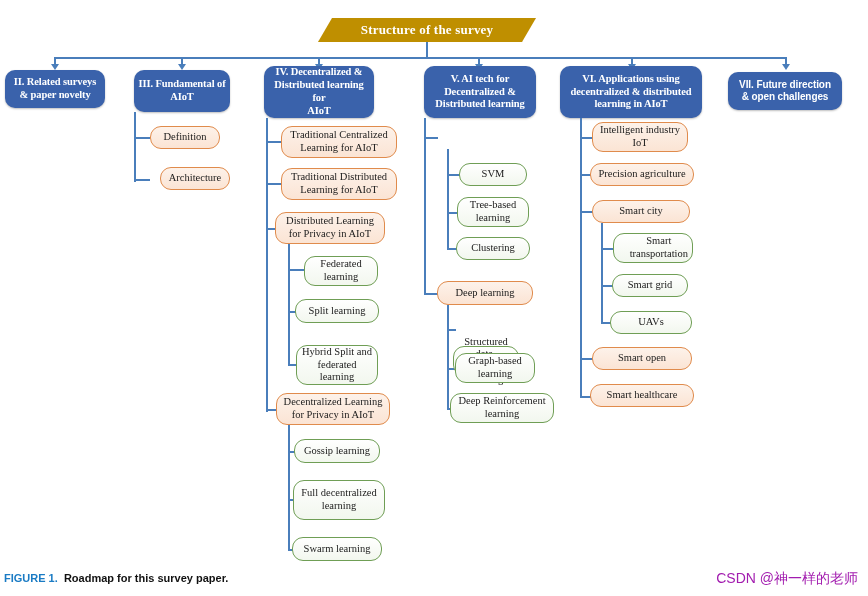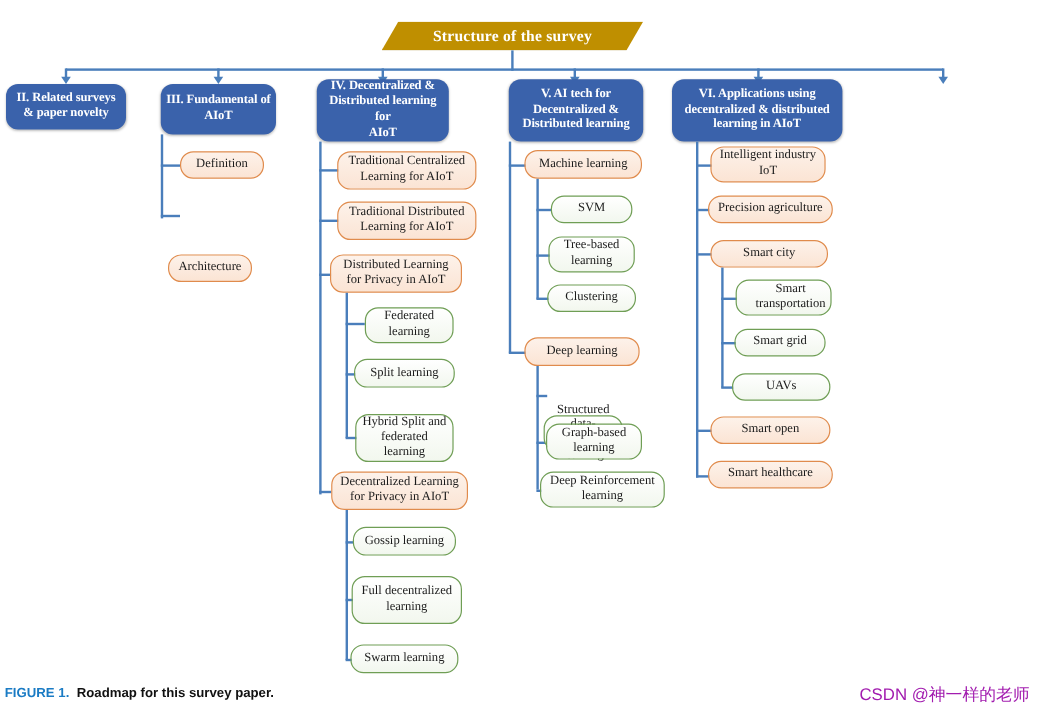--- a/index.html
+++ b/index.html
@@ -76,29 +76,32 @@
   </div>
 
   <div class="node lv1" style="left:424px;top:66px;width:112px;height:52px;">
     <span>V. AI tech for<br>Decentralized &amp;<br>Distributed learning</span>
   </div>
 
   <div class="node lv1" style="left:560px;top:66px;width:142px;height:52px;">
     <span>VI. Applications using<br>decentralized &amp; distributed<br>learning in AIoT</span>
   </div>
 
+  <div class="node lv1 sans" style="left:728px;top:72px;width:114px;height:38px;">
+    <span>VII. Future direction<br>&amp; open challenges</span>
+  </div>
 
   <div class="line vline" style="left:134px;top:112px;height:70px;"></div>
   <div class="line hline" style="left:134px;top:137px;width:16px;"></div>
   <div class="line hline" style="left:134px;top:179px;width:16px;"></div>
 
   <div class="node lv2" style="left:150px;top:126px;width:70px;height:23px;">
     <span>Definition</span>
   </div>
-  <div class="node lv2" style="left:140px;top:167px;width:70px;height:23px;margin-top:45px;">
+  <div class="node lv2" style="left:160px;top:167px;width:70px;height:23px;">
     <span>Architecture</span>
   </div>
 
   <div class="line vline" style="left:266px;top:118px;height:294px;"></div>
   <div class="line hline" style="left:266px;top:141px;width:16px;"></div>
   <div class="line hline" style="left:266px;top:183px;width:16px;"></div>
   <div class="line hline" style="left:266px;top:228px;width:10px;"></div>
   <div class="line hline" style="left:266px;top:409px;width:10px;"></div>
 
   <div class="node lv2" style="left:281px;top:126px;width:116px;height:32px;">
@@ -142,23 +145,20 @@
     <span>Full decentralized<br>learning</span>
   </div>
   <div class="node lv3" style="left:292px;top:537px;width:90px;height:24px;">
     <span>Swarm learning</span>
   </div>
 
   <div class="line vline" style="left:424px;top:118px;height:176px;"></div>
   <div class="line hline" style="left:424px;top:137px;width:14px;"></div>
   <div class="line hline" style="left:424px;top:293px;width:14px;"></div>
 
-  <div class="node lv2" style="left:437px;top:125px;width:98px;height:24px;">
-    <span>Machine learning</span>
-  </div>
 
   <div class="line vline" style="left:447px;top:149px;height:100px;"></div>
   <div class="line hline" style="left:447px;top:174px;width:14px;"></div>
   <div class="line hline" style="left:447px;top:212px;width:14px;"></div>
   <div class="line hline" style="left:447px;top:248px;width:14px;"></div>
 
   <div class="node lv3" style="left:459px;top:163px;width:68px;height:23px;">
     <span>SVM</span>
   </div>
   <div class="node lv3" style="left:457px;top:197px;width:72px;height:30px;">

